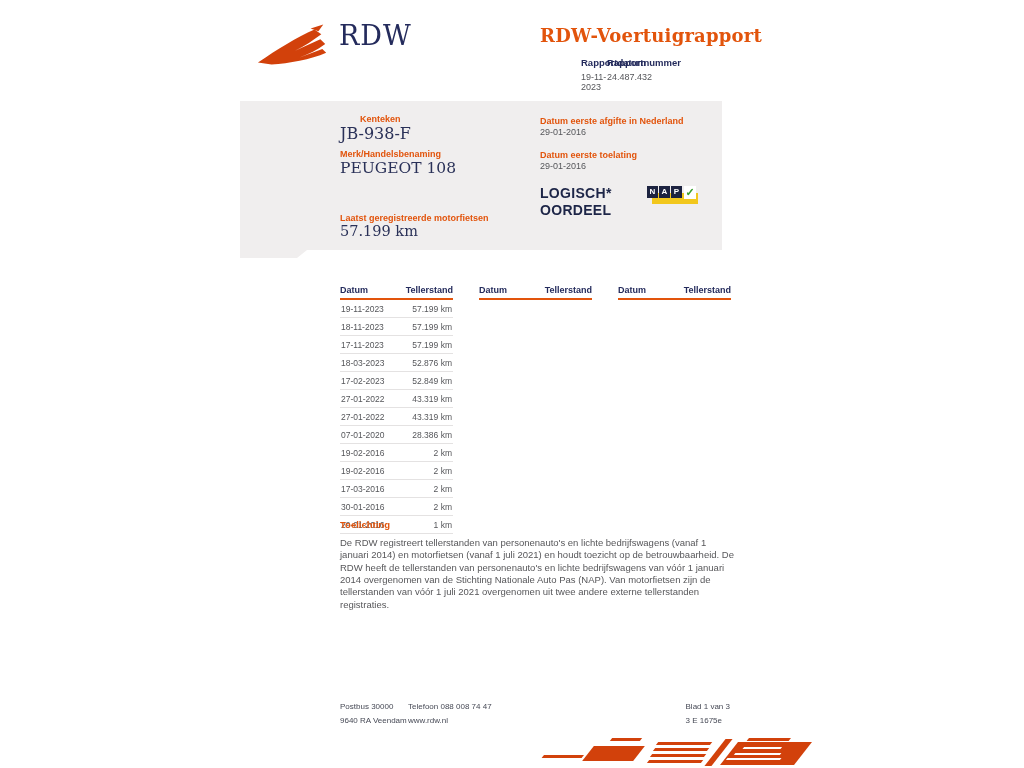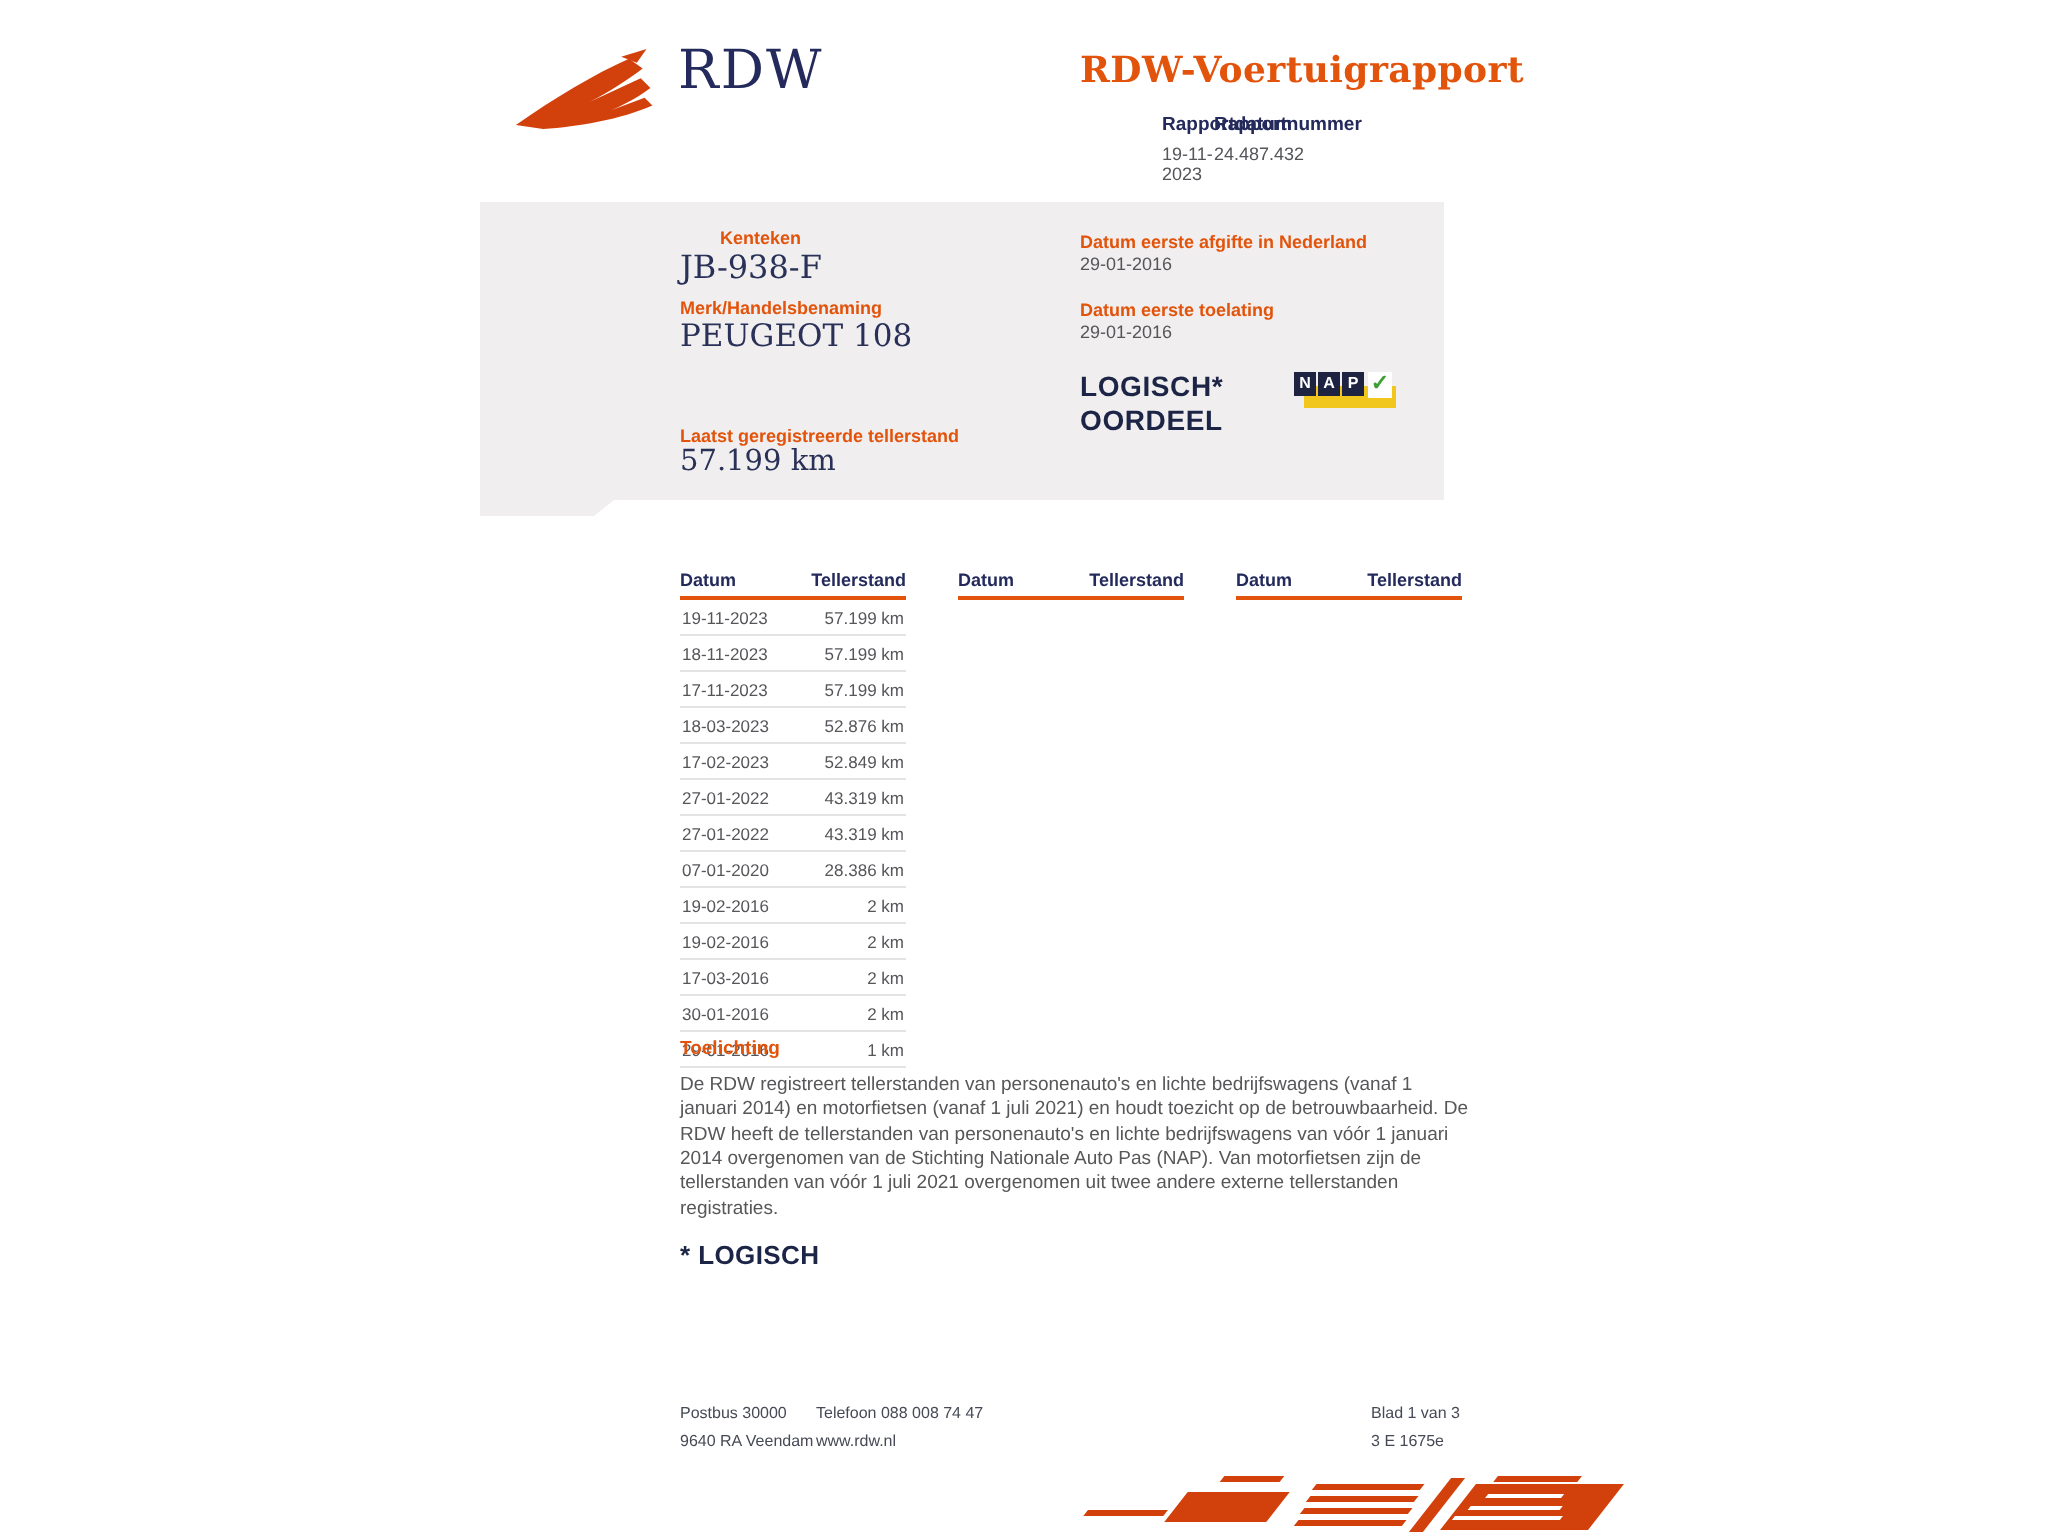--- a/index.html
+++ b/index.html
@@ -130,21 +130,21 @@
     </div>
   </div>
 
   <div class="panel">
     <div class="pos lbl" style="left:100px; top:13px;margin-left:20px;">Kenteken</div>
     <div class="pos val-big serif" style="left:100px; top:23px; font-size:16px;">JB-938-F</div>
 
     <div class="pos lbl" style="left:100px; top:48px;">Merk/Handelsbenaming</div>
     <div class="pos val-big serif" style="left:100px; top:58px; font-size:15.5px;">PEUGEOT 108</div>
 
-    <div class="pos lbl" style="left:100px; top:112px;">Laatst geregistreerde tellerstand</div>
+    <div class="pos lbl" style="left:100px; top:112px;">Laatst geregistreerde motorfietsen</div>
     <div class="pos val-big serif" style="left:100px; top:122px; font-size:14.5px;">57.199 km</div>
 
     <div class="pos lbl" style="left:300px; top:15px;">Datum eerste afgifte in Nederland</div>
     <div class="pos" style="left:300px; top:26px; font-size:9px;">29-01-2016</div>
 
     <div class="pos lbl" style="left:300px; top:49px;">Datum eerste toelating</div>
     <div class="pos" style="left:300px; top:60px; font-size:9px;">29-01-2016</div>
 
     <div class="oordeel">
       <div>LOGISCH*</div>
@@ -236,21 +236,20 @@
           <span>Tellerstand</span>
         </div>
       </div>
 
     </div>
   </div>
 
   <div class="toelichting">
     <div class="section-title">Toelichting</div>
     <div class="body">De RDW registreert tellerstanden van personenauto's en lichte bedrijfswagens (vanaf 1 januari 2014) en motorfietsen (vanaf 1 juli 2021) en houdt toezicht op de betrouwbaarheid. De RDW heeft de tellerstanden van personenauto's en lichte bedrijfswagens van vóór 1 januari 2014 overgenomen van de Stichting Nationale Auto Pas (NAP). Van motorfietsen zijn de tellerstanden van vóór 1 juli 2021 overgenomen uit twee andere externe tellerstanden registraties.</div>
-    <div class="logisch-title">* LOGISCH</div>
   </div>
 
   <div class="footer-col1">
     <div class="footer-line">Postbus 30000</div>
     <div class="footer-line">9640 RA Veendam</div>
   </div>
   <div class="footer-col2">
     <div class="footer-line">Telefoon 088 008 74 47</div>
     <div class="footer-line">www.rdw.nl</div>
   </div>

